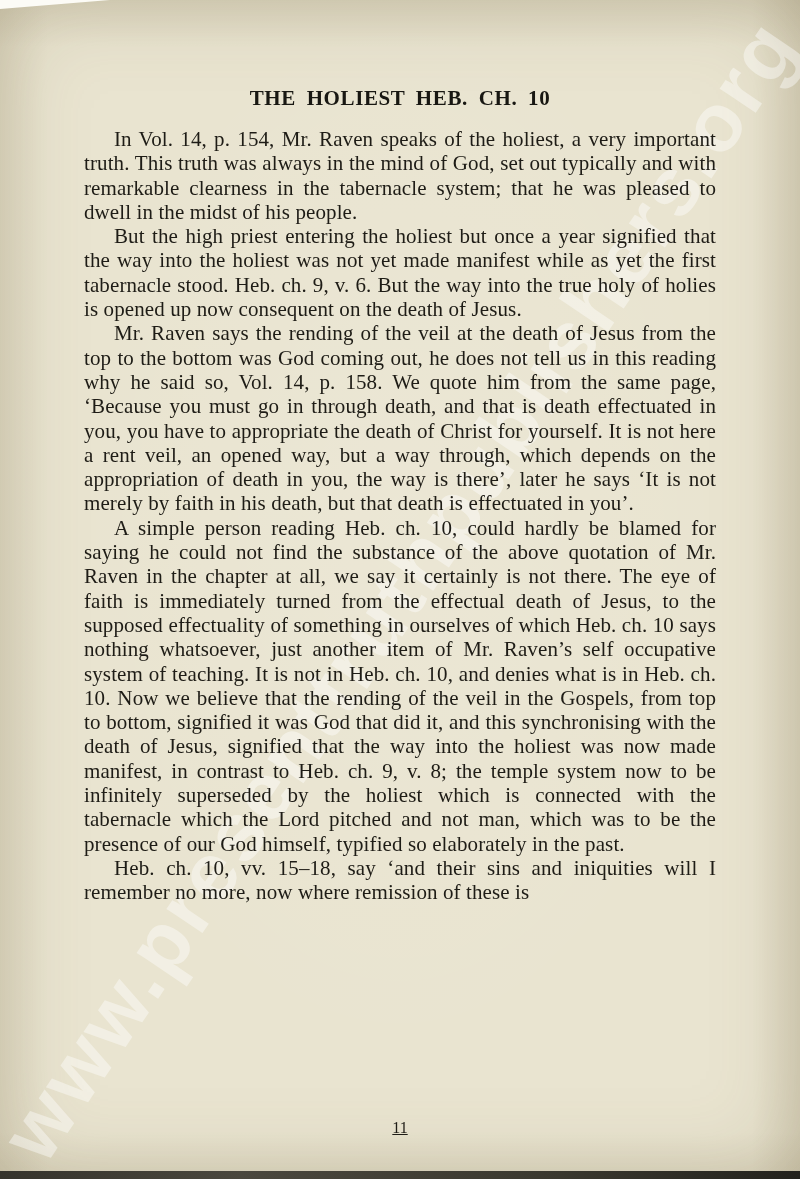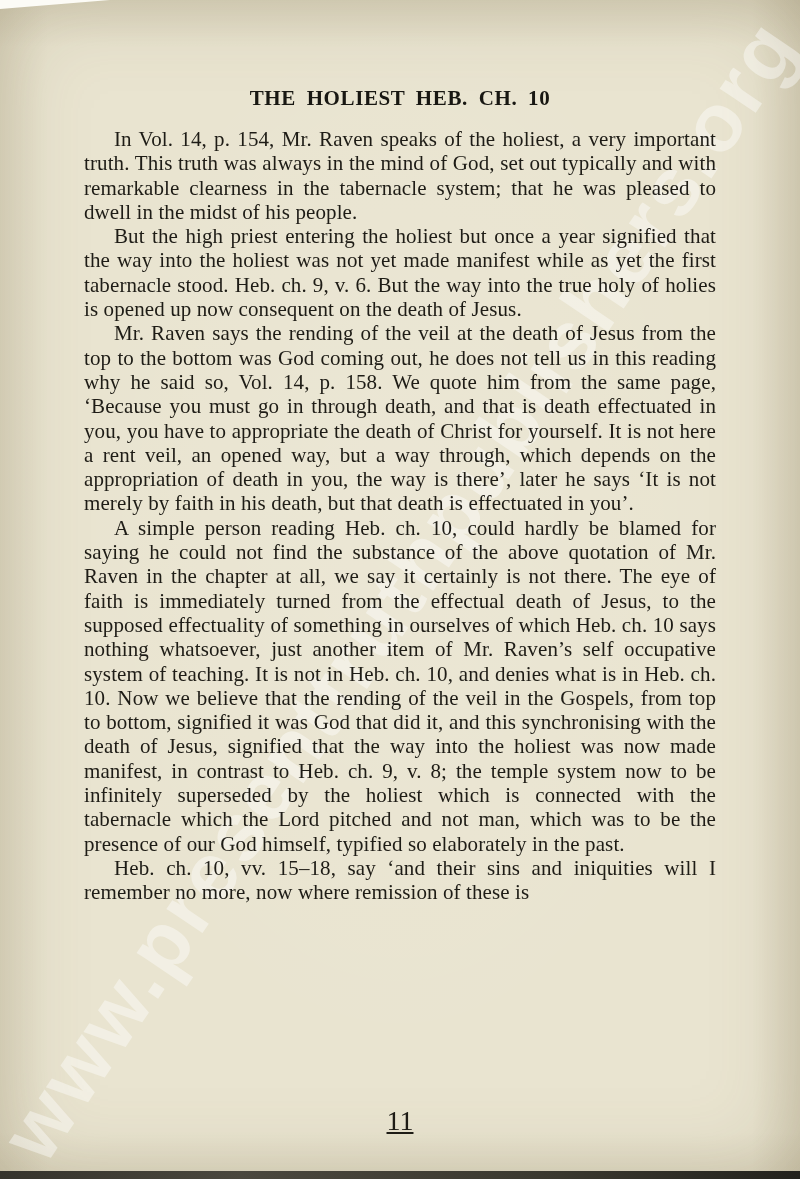--- a/index.html
+++ b/index.html
@@ -82,21 +82,21 @@
   }
   .para b {
     font-weight: normal;
   }
   .page-number {
     position: absolute;
     left: 0;
     right: 0;
     bottom: 42px;
     text-align: center;
-    font-size: 28px;
+    font-size: 16px;
     color: #1e1c16;
     text-decoration: underline;
   }
 </style>
 </head>
 <body>
 
 <div class="page">
   <div class="scan-corner-sliver"></div>
 

